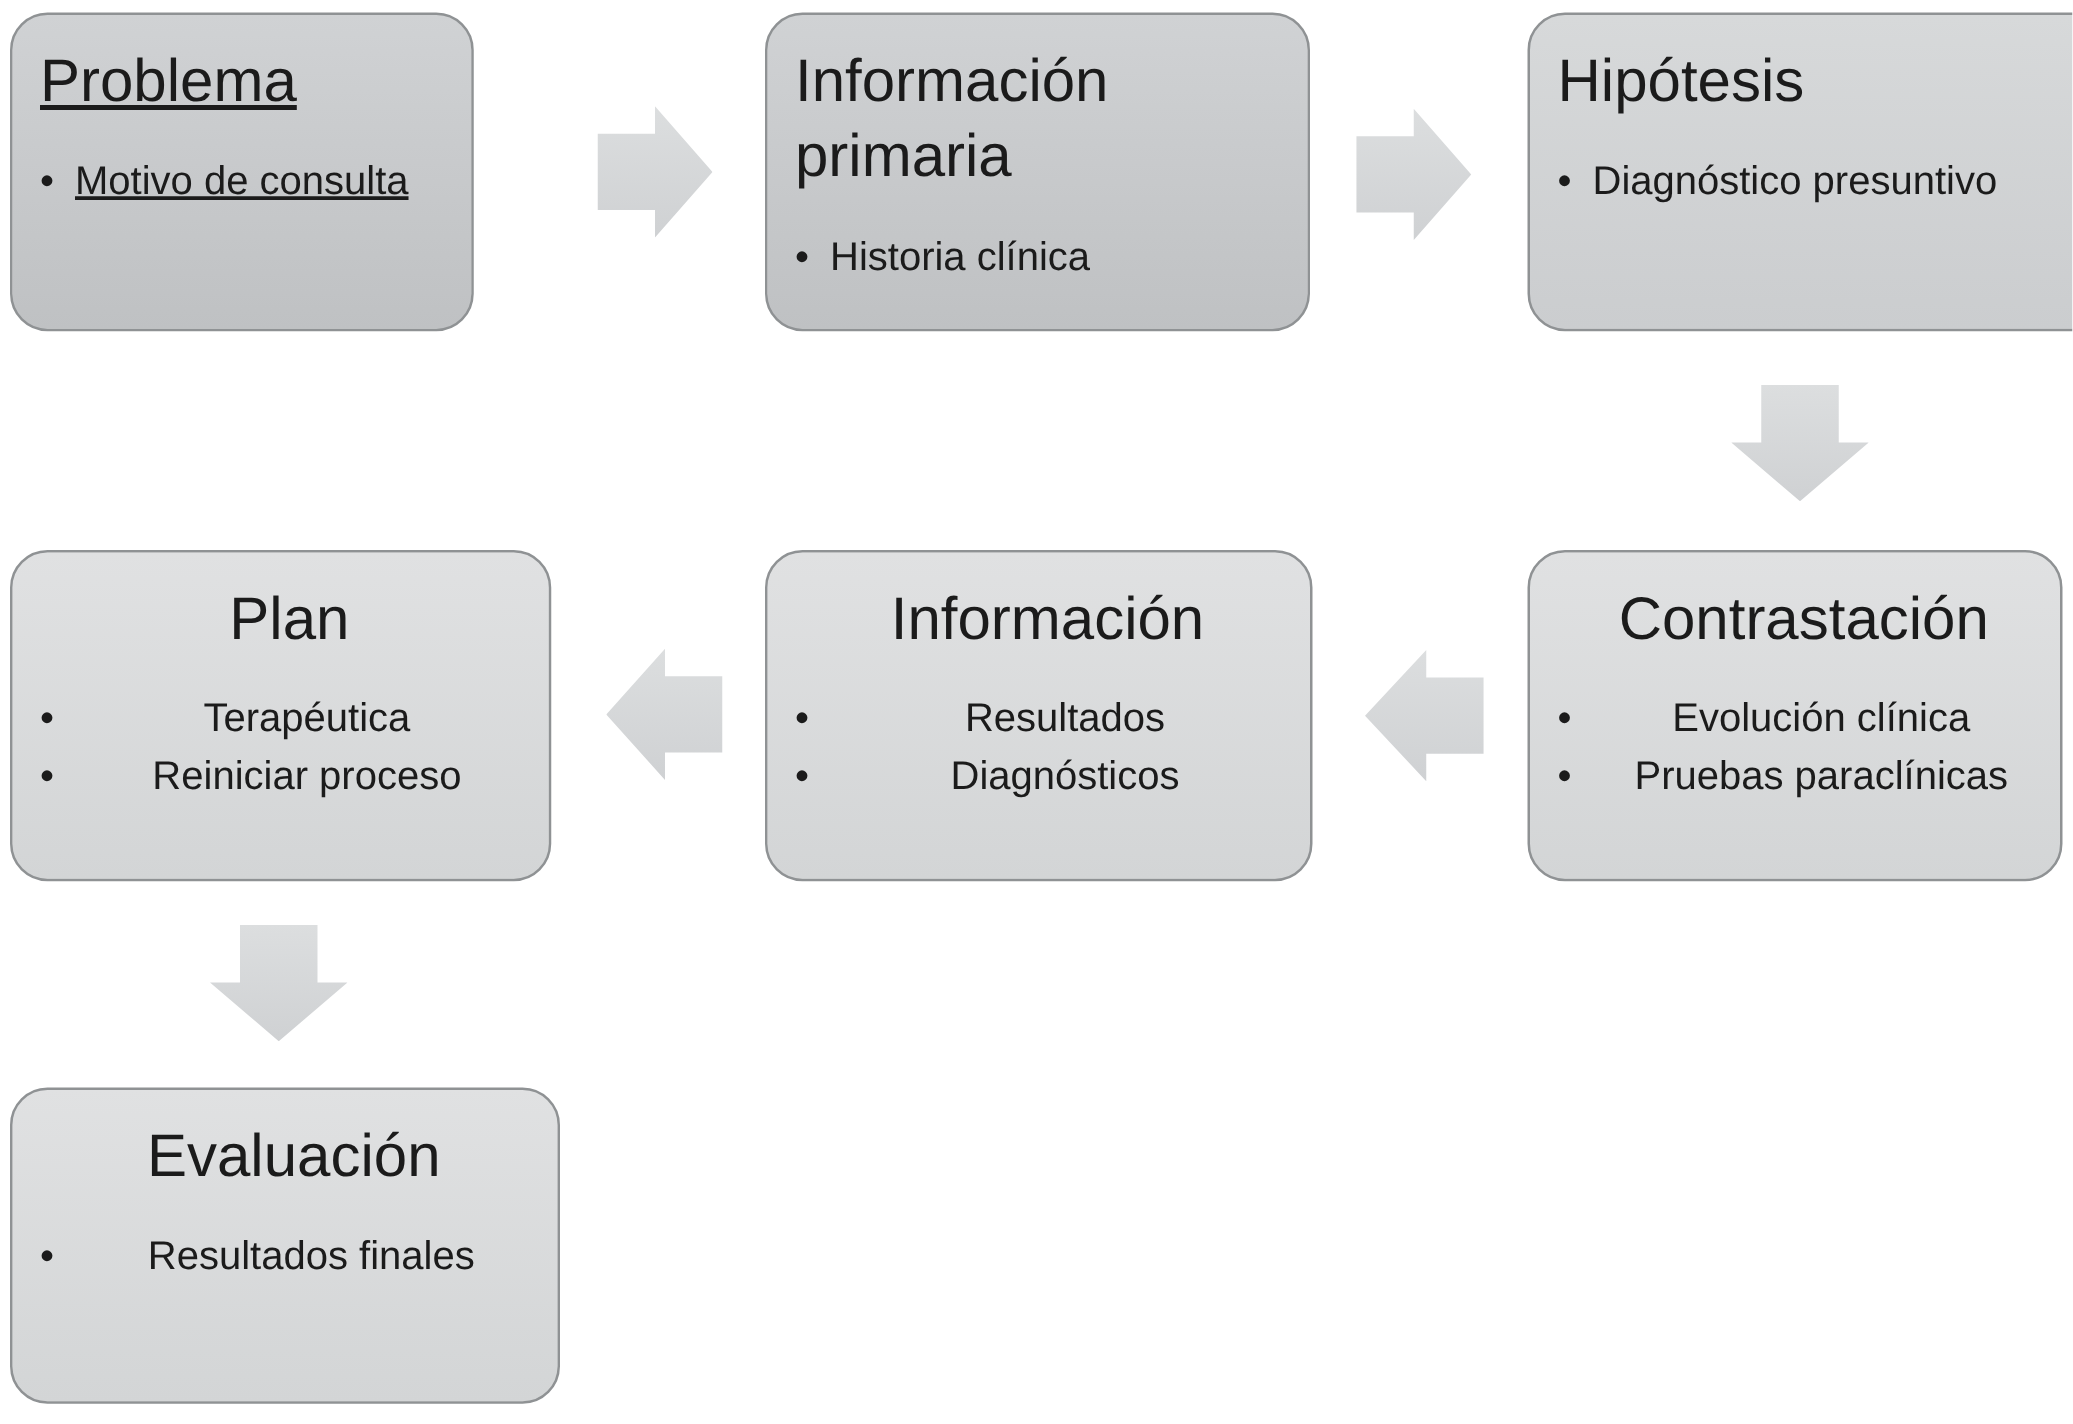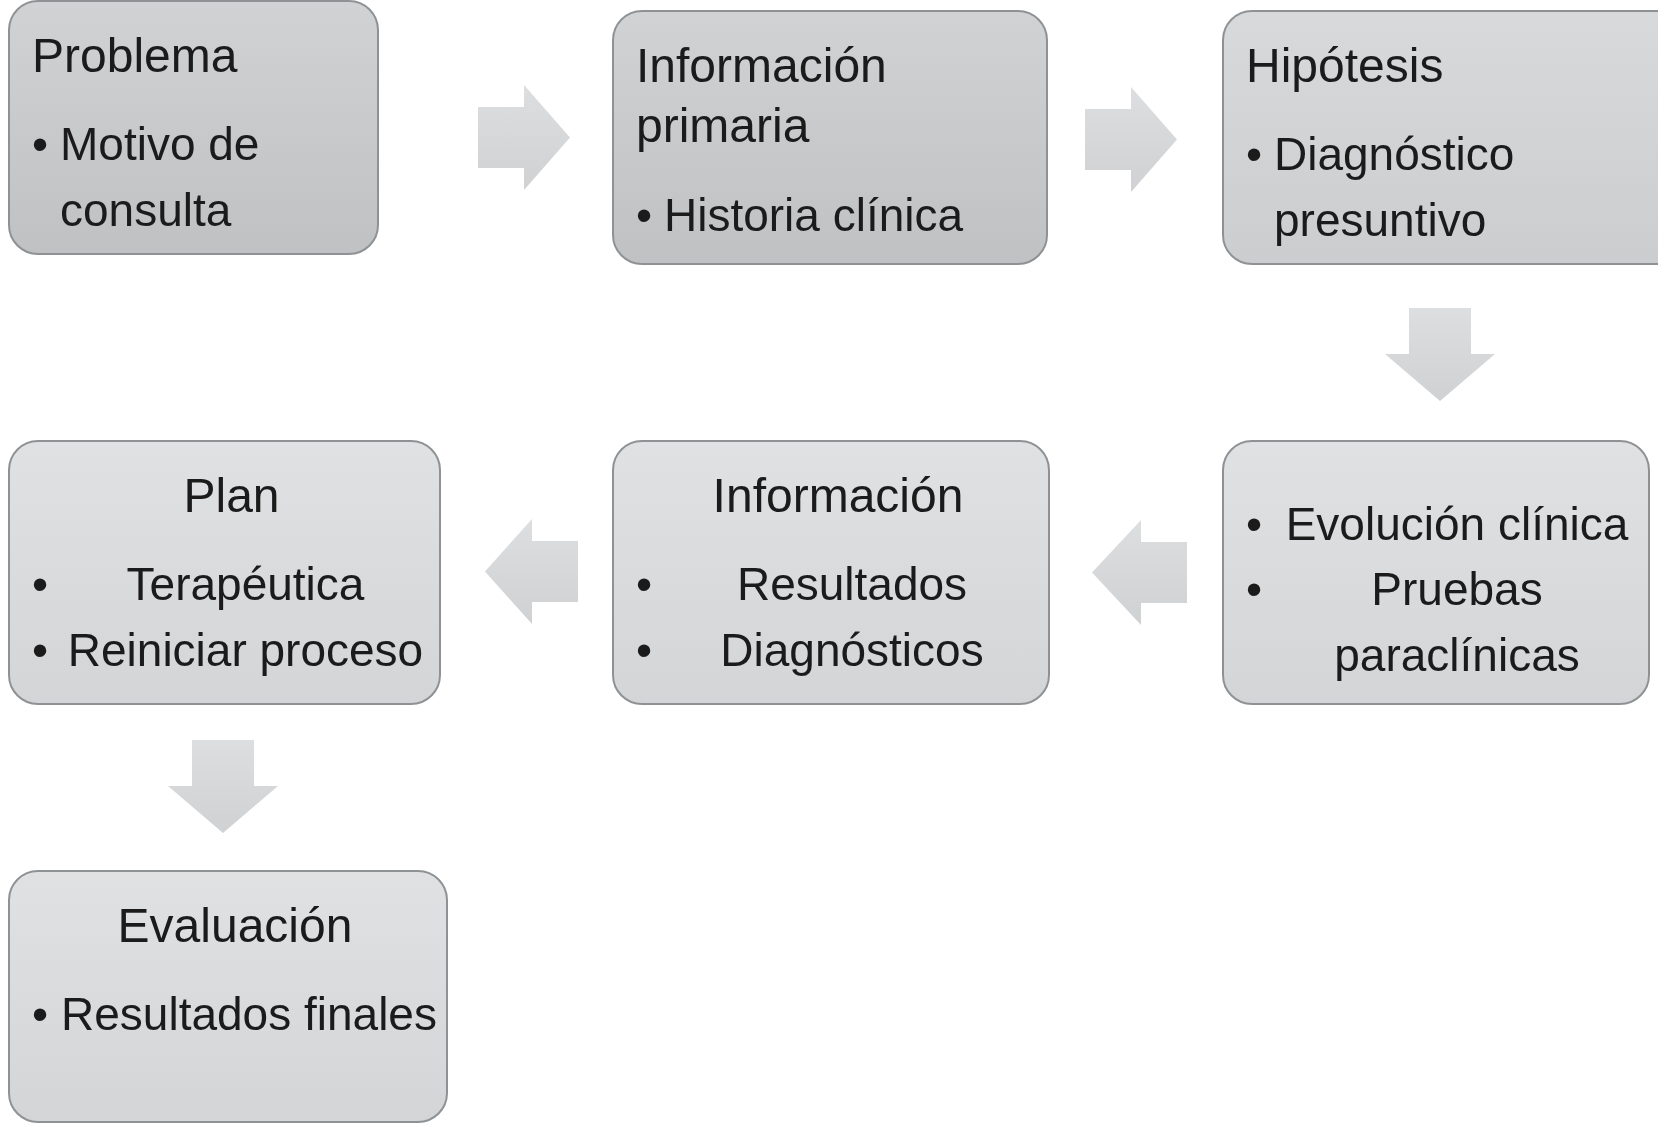--- a/index.html
+++ b/index.html
@@ -42,33 +42,33 @@
     line-height:1.26;
     letter-spacing:0;
   }
   .bullets{
     list-style:none;
     margin:26px 0 0 0;
     padding:0;
   }
   .bullets li{
     position:relative;
-    font-size:46px;
+    font-size:32px;
     line-height:1.42;
     padding-left:28px;
   }
   .bullets li::before{
     content:"\2022";
     position:absolute;
     left:0;top:0;
   }
   .arrow{position:absolute;display:block;}
 
   
-  #box-problema      {left:8px;    top:0;  width:371px; height:255px;}
+  #box-problema      {left:8px;    top:10px;  width:371px; height:255px;text-decoration:underline;}
   #box-informacion   {left:612px;  top:10px;  width:436px; height:255px;}
   #box-hipotesis     {left:1222px; top:10px;  width:512px; height:255px;}
   #box-contrastacion {left:1222px; top:440px; width:428px; height:265px;}
   #box-comprobacion  {left:612px;  top:440px; width:438px; height:265px;}
   #box-plan          {left:8px;    top:440px; width:433px; height:265px;}
   #box-evaluacion    {left:8px;    top:870px; width:440px; height:253px;}
 
   
   #arrow-1{left:478px;  top:85px;  width:92px;  height:105px;}
   #arrow-2{left:1085px; top:87px;  width:92px;  height:105px;}
@@ -118,20 +118,21 @@
     <ul class="bullets">
       <li>Diagnóstico presuntivo</li>
     </ul>
   </div>
 
   <svg class="arrow" id="arrow-3" viewBox="0 0 110 93">
     <polygon points="24,0 86,0 86,46 110,46 55,93 0,46 24,46" fill="url(#arrowGrad)"></polygon>
   </svg>
 
   <div class="box light" id="box-contrastacion">
+    <div class="box-title">Contrastación</div>
     <ul class="bullets">
       <li>Evolución clínica</li>
       <li>Pruebas paraclínicas</li>
     </ul>
   </div>
 
   <svg class="arrow" id="arrow-4" viewBox="0 0 95 105">
     <polygon points="95,22 49,22 49,0 0,52.5 49,105 49,83 95,83" fill="url(#arrowGrad)"></polygon>
   </svg>
 

